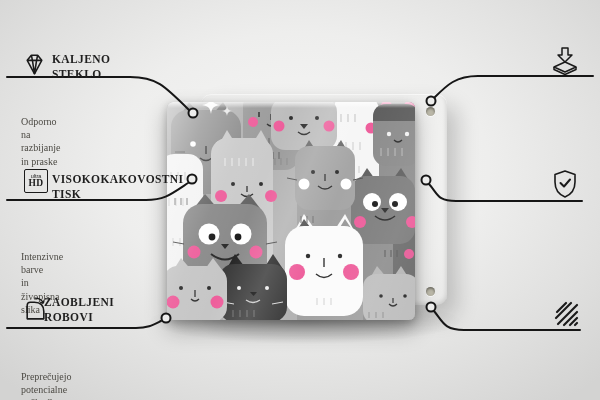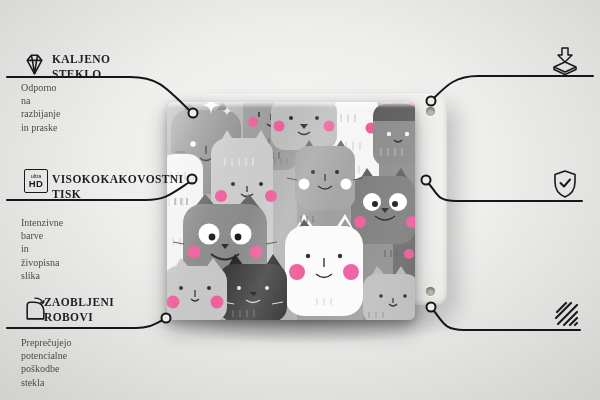--- a/index.html
+++ b/index.html
@@ -23,27 +23,27 @@
     background:linear-gradient(112deg, rgba(255,255,255,.55) 0%, rgba(255,255,255,.25) 13%, rgba(255,255,255,.05) 26%,
       rgba(255,255,255,0) 38%, rgba(255,255,255,.15) 50%, rgba(255,255,255,0) 62%, rgba(255,255,255,.08) 84%, rgba(255,255,255,0) 100%);}
   .glass-top{position:absolute;left:0;top:0;right:0;height:6px;pointer-events:none;
     background:linear-gradient(rgba(255,255,255,.75), rgba(255,255,255,0));}
   .sparkle{position:absolute;left:26px;top:-8px;pointer-events:none;}
   
   .lines{position:absolute;inset:0;pointer-events:none;}
   
   .co{position:absolute;}
   .title{font-weight:700;font-size:11.5px;line-height:1.33;letter-spacing:.4px;color:#1f1f1f;white-space:pre-line;}
-  .subtitle{font-size:10px;line-height:1.32;color:#4c4a44;white-space:pre-line;}
+  .subtitle{font-size:10px;line-height:1.32;color:#4c4a44;white-space:pre-line;margin-top:34px;}
   .icn{position:absolute;}
   .icn svg{display:block;}
   .uhd{box-sizing:border-box;width:24px;height:24px;border:1.7px solid #1a1a1a;border-radius:2px;
     display:flex;flex-direction:column;align-items:center;justify-content:center;background:transparent;}
   .uhd .u{font-family:"Liberation Sans",sans-serif;font-size:5.5px;line-height:1;color:#1a1a1a;}
-  .uhd .h{font-family:Liberation Sans, sans-serif;font-size:9.5px;font-weight:700;line-height:1;color:#1a1a1a;letter-spacing:.3px;}
+  .uhd .h{font-family:Liberation Serif, serif;font-size:9.5px;font-weight:700;line-height:1;color:#1a1a1a;letter-spacing:.3px;}
 </style>
 </head>
 <body>
 
 <div class="stage">
 
   <div class="floor-shadow"></div>
 
   <div class="backing">
     <div class="hole tr"></div>

